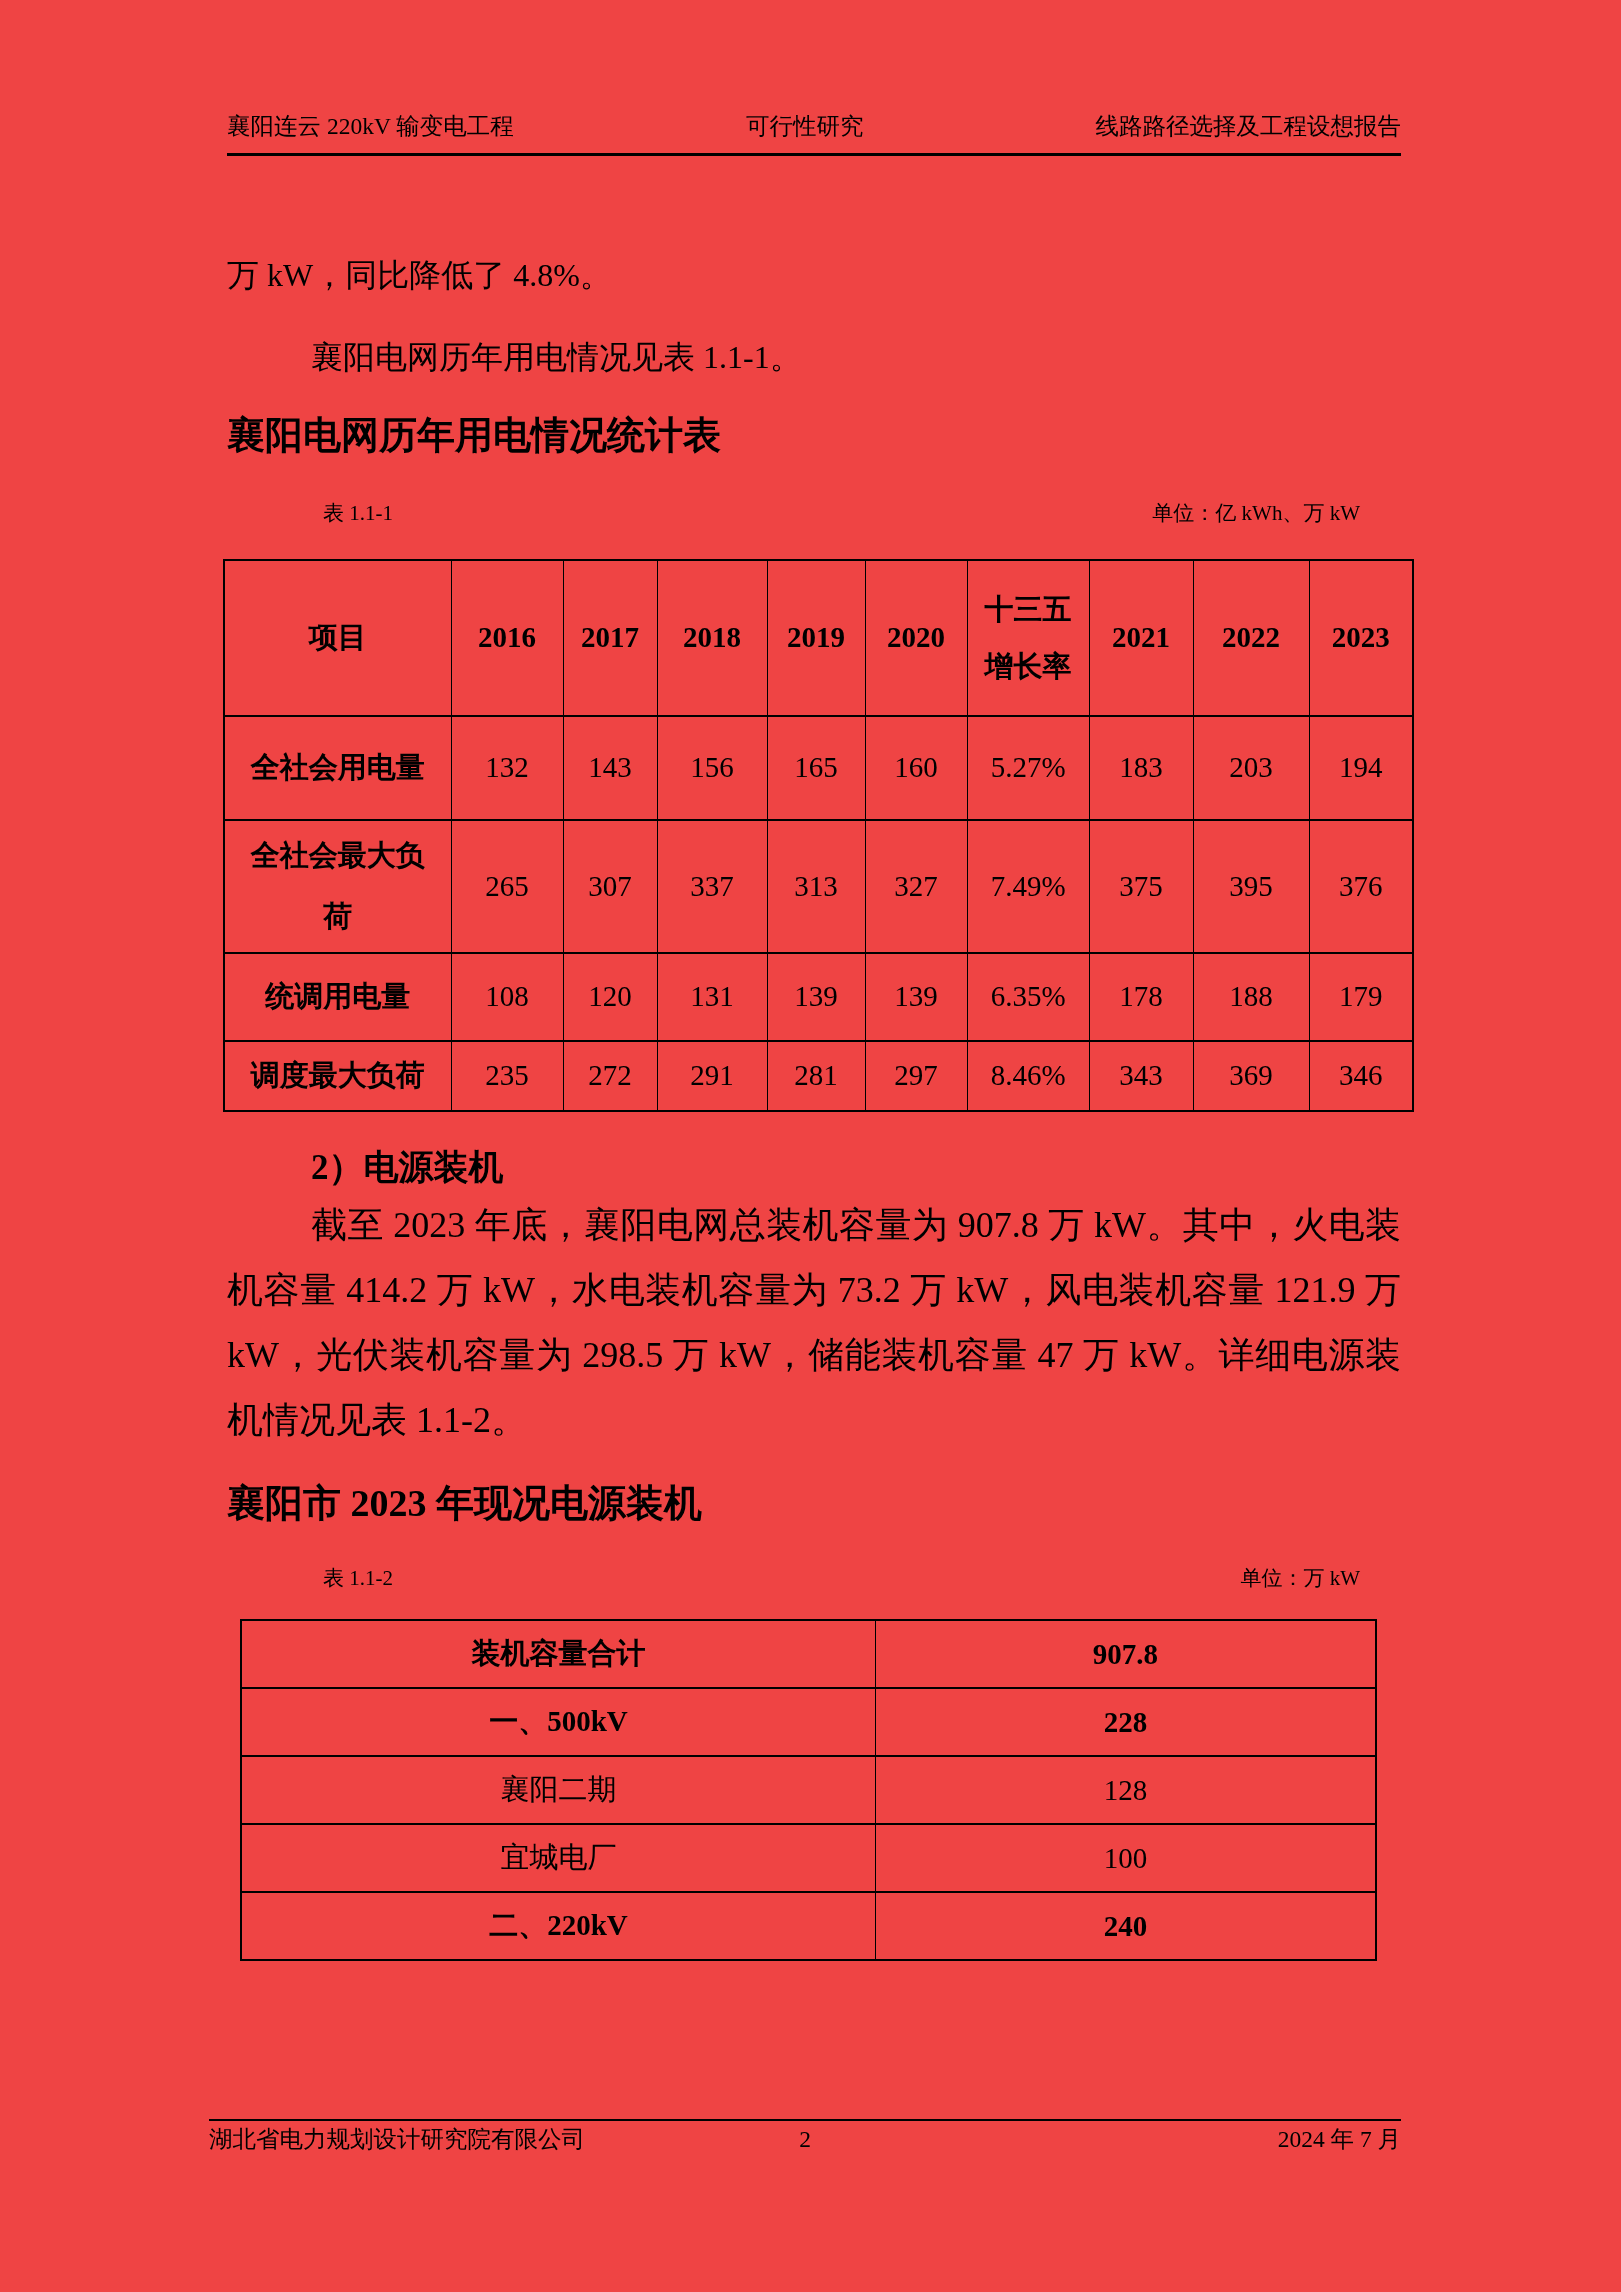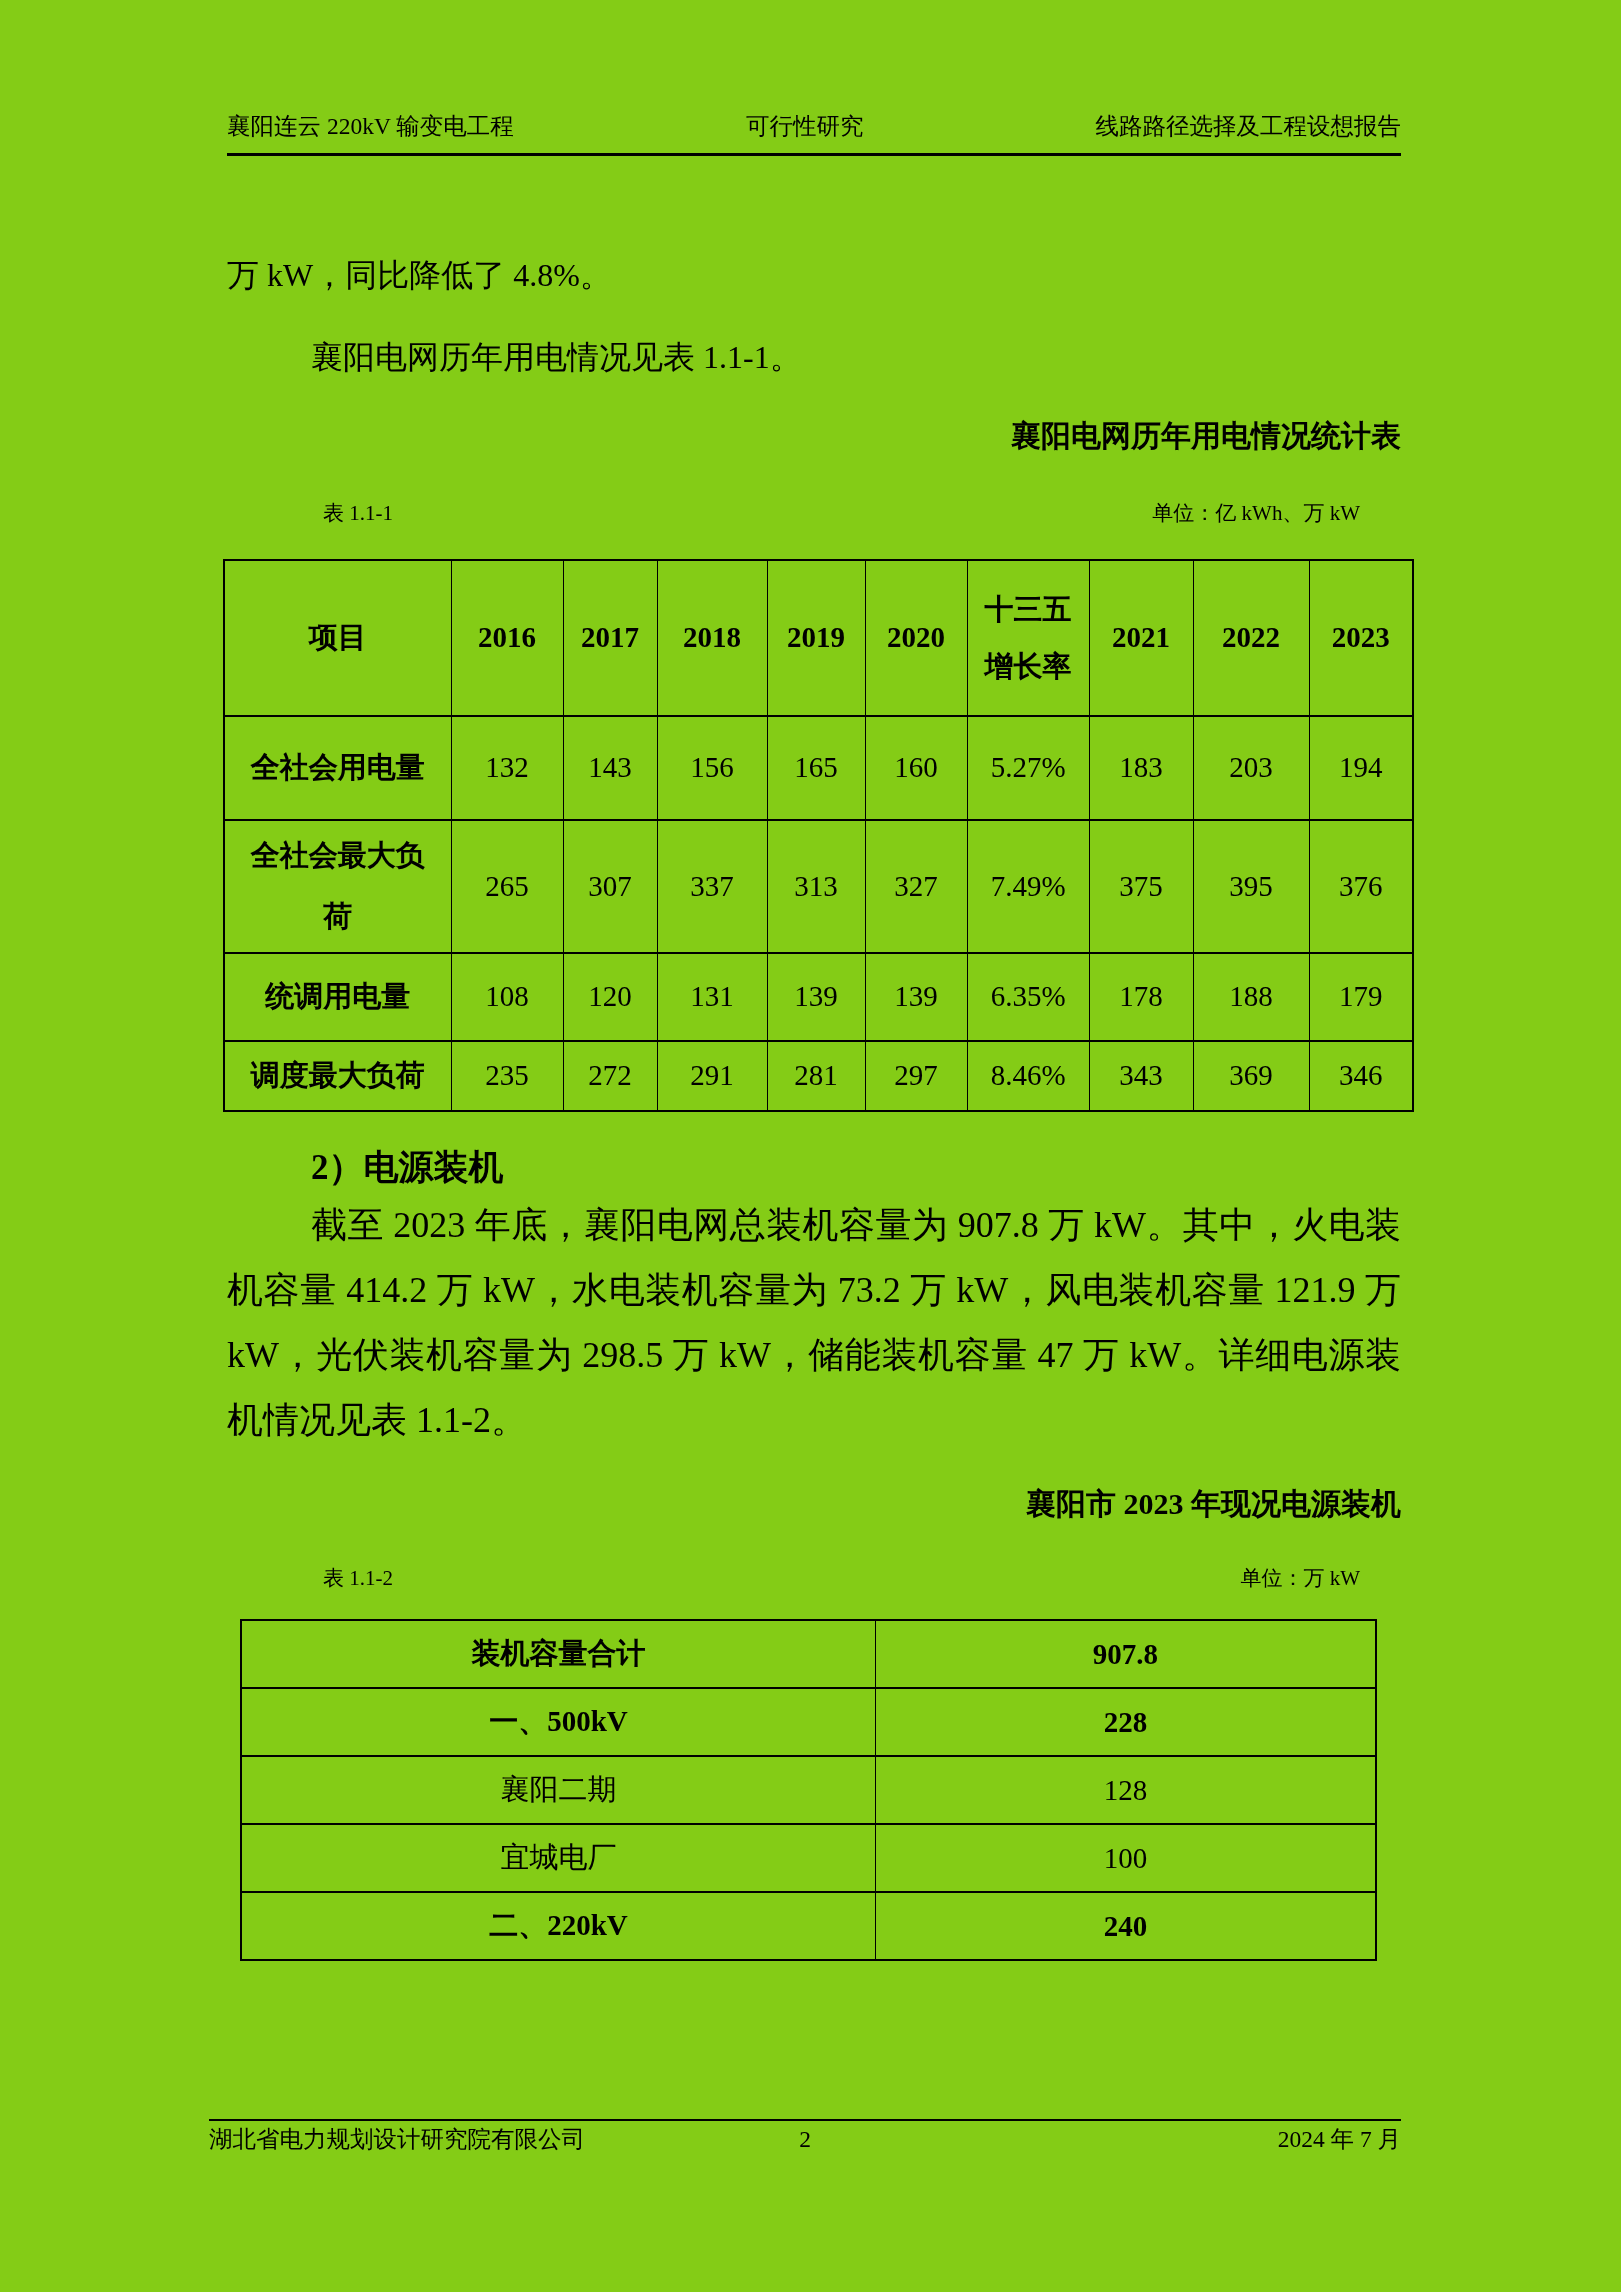--- a/index.html
+++ b/index.html
@@ -2,40 +2,40 @@
 <html><head>
 <meta charset="utf-8">
 <style>
   html, body { margin: 0; padding: 0; background: #888; }
   * { box-sizing: border-box; }
   .page {
     position: relative;
     width: 1621px;
     height: 2293px;
     margin: 0 auto;
-    background: #84cc16;
+    background: #ef4444;
     color: #000000;
     font-family: "Liberation Serif", "DejaVu Serif", serif;
     padding: 112px 220px 0 227px;
     overflow: hidden;
   }
   
   .hdr {
     display: flex;
     justify-content: space-between;
     align-items: flex-end;
     font-size: 23.5px;
     line-height: 29px;
     padding-bottom: 11.8px;
     border-bottom: 3.4px solid #000;
   }
   
   .p1 { margin-top: 100px; font-size: 32px; line-height: 39px; }
   .p2 { margin-top: 43px;  font-size: 32px; line-height: 39px; padding-left: 84px; }
-  .tbl-title { margin-top: 39px; font-size: 30px; line-height: 39px; font-weight: bold; text-align: right; }
+  .tbl-title { margin-top: 39px; font-size: 38px; line-height: 39px; font-weight: bold; text-align: left; }
   .cap-row {
     display: flex; justify-content: space-between;
     font-size: 21px; line-height: 33px;
   }
   .cap1 { margin-top: 42px; }
   .cap-left  { margin-left: 96px; }
   .cap-right { margin-right: 41px; }
 
   
   table { border-collapse: collapse; table-layout: fixed; }

